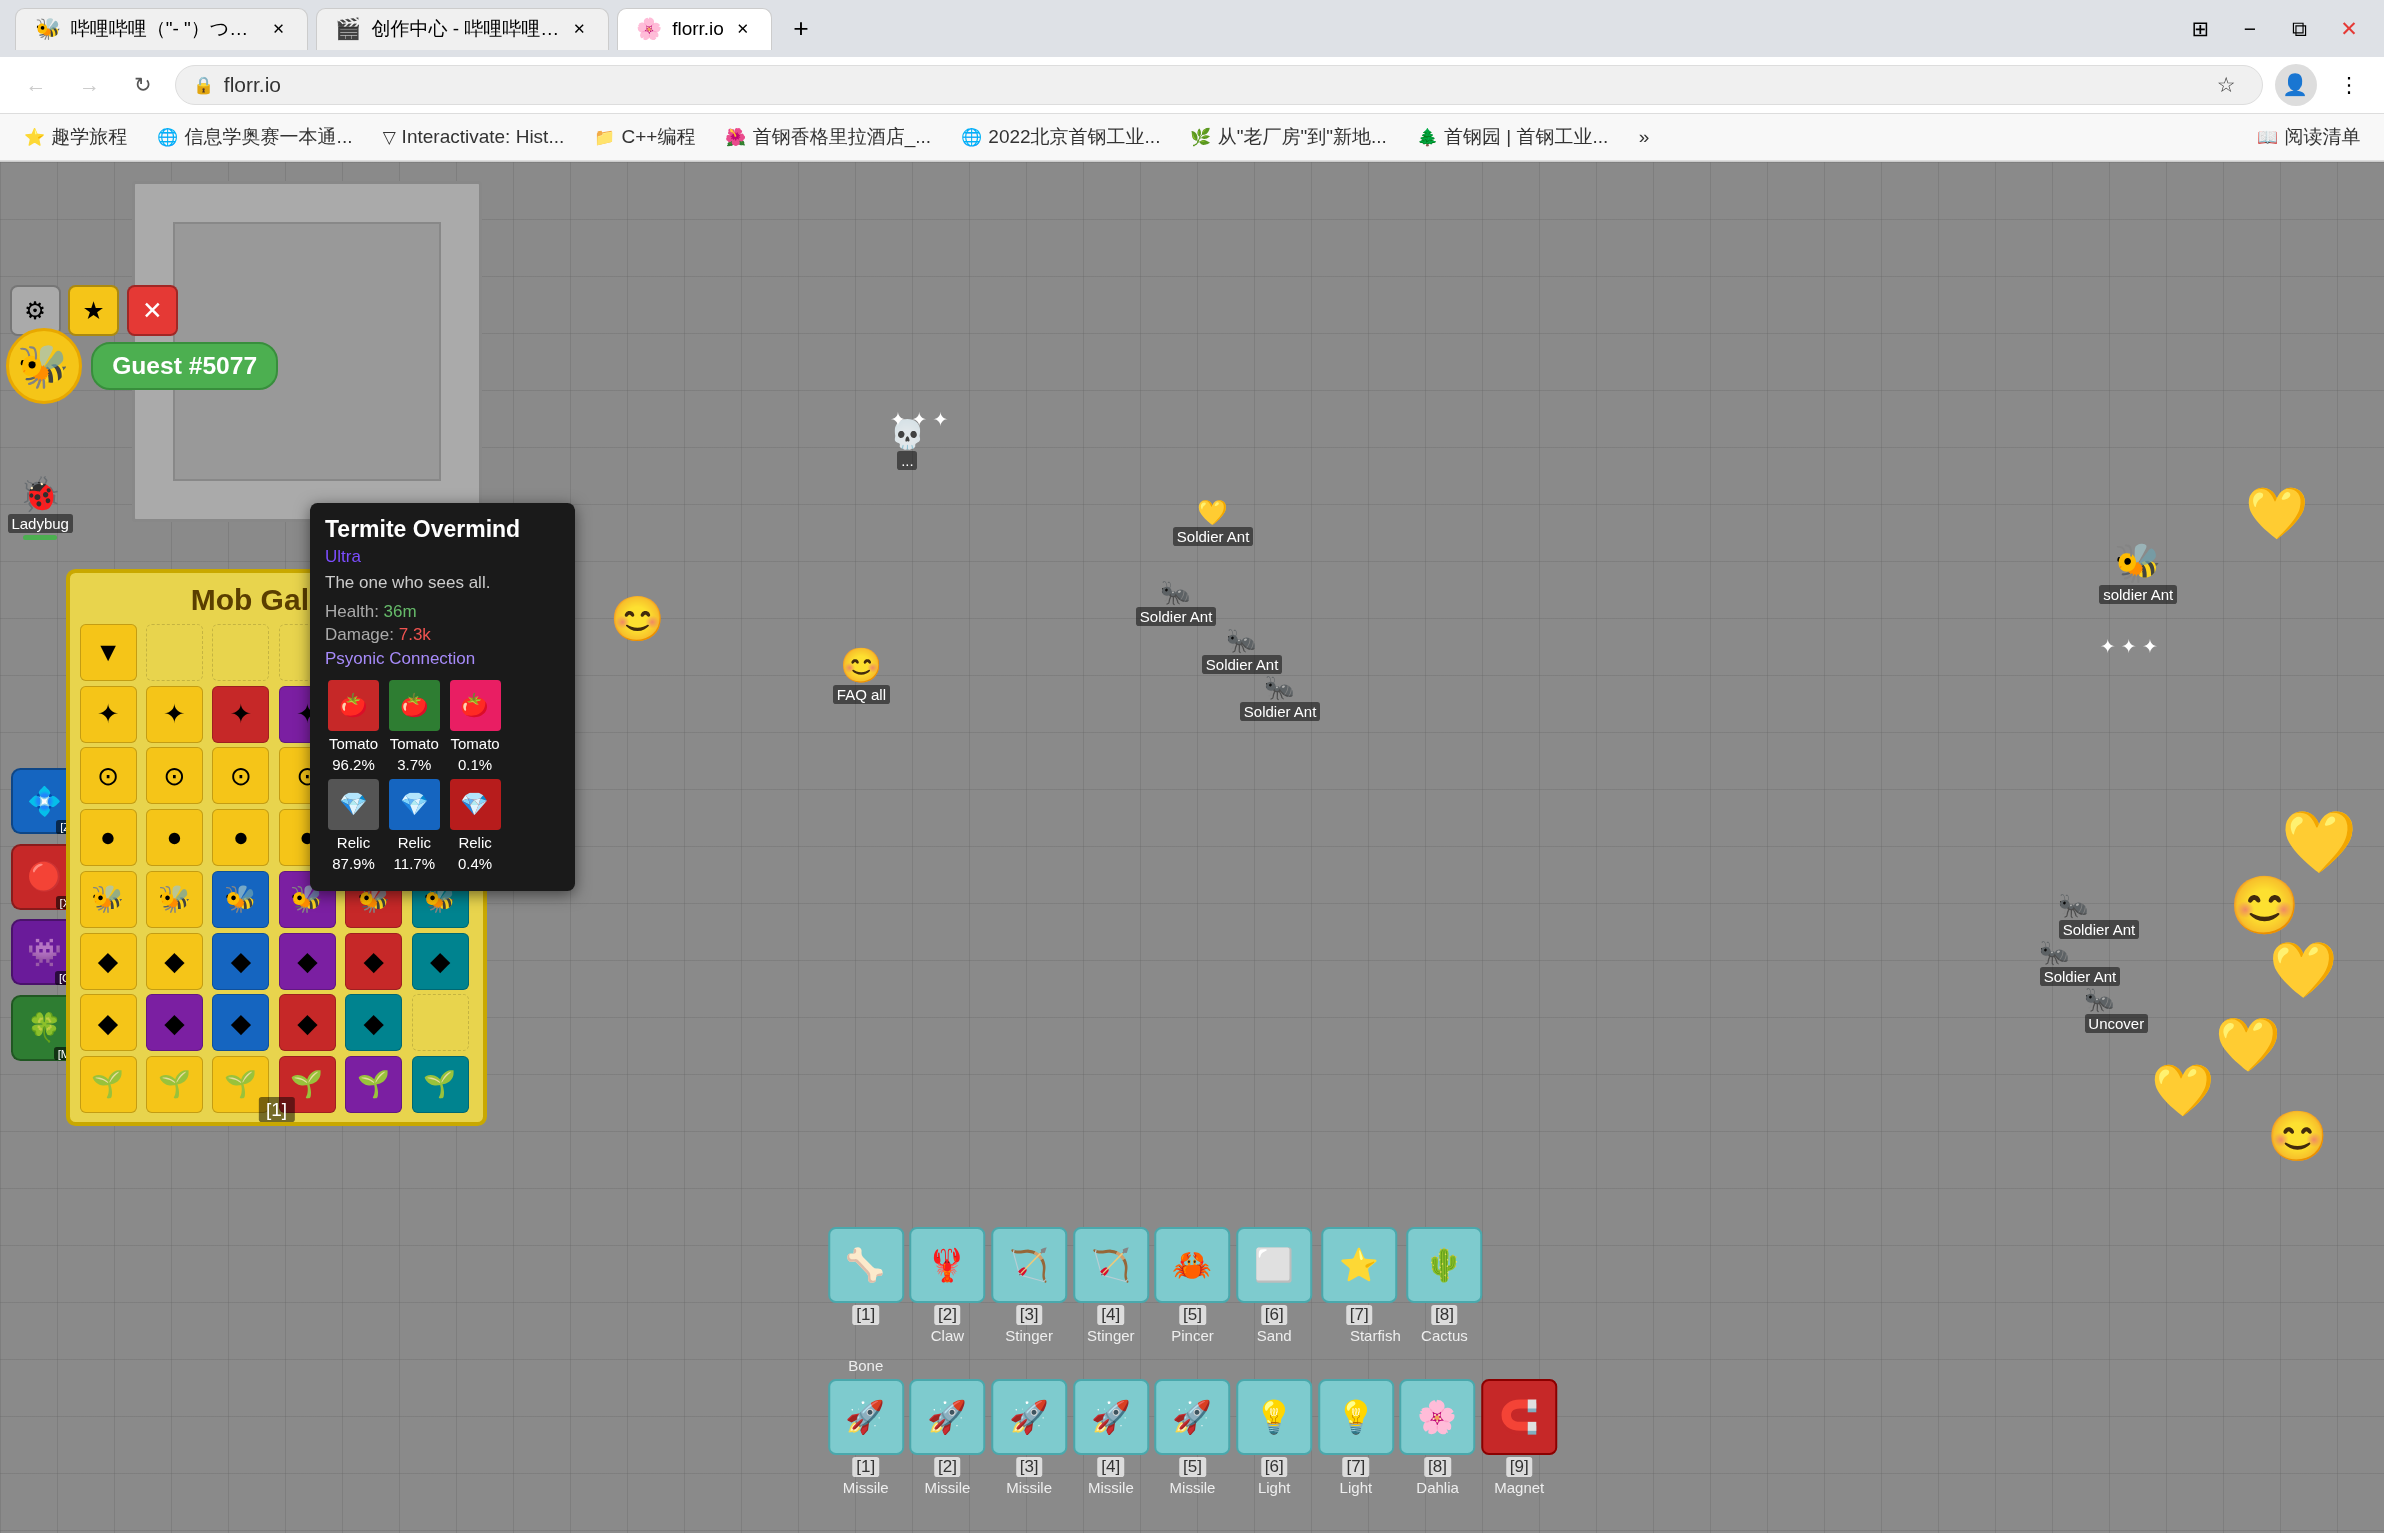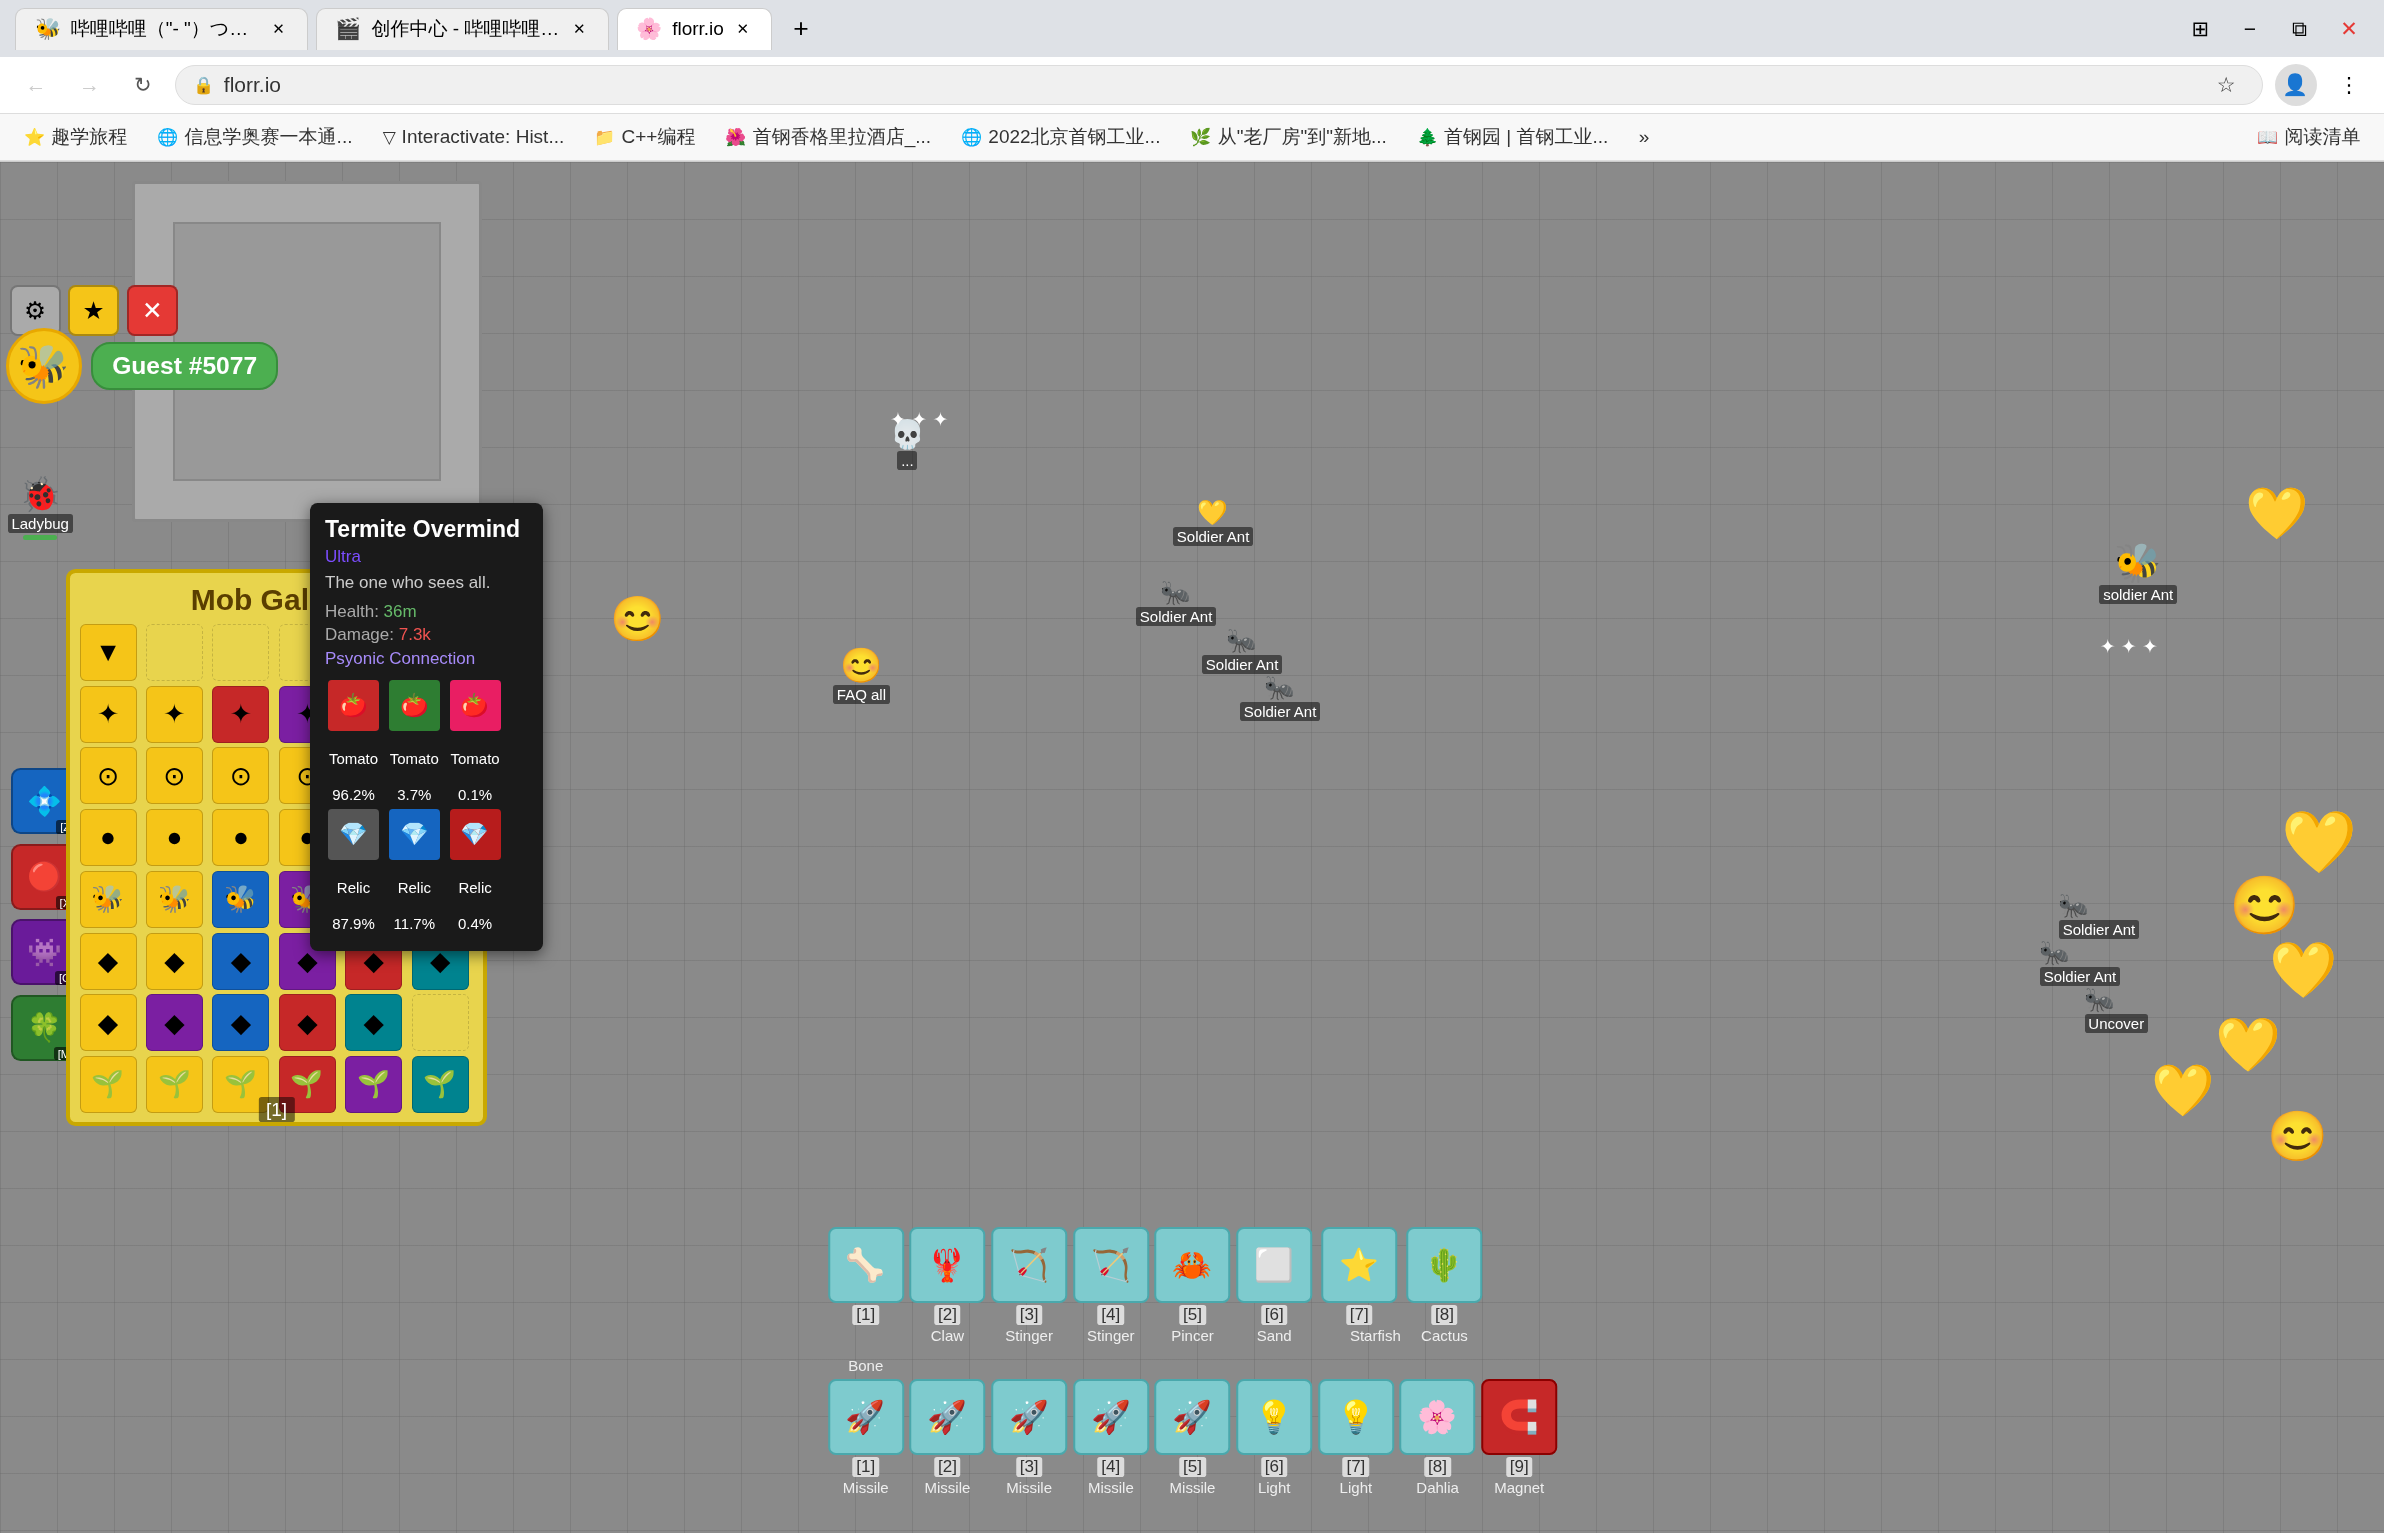--- a/index.html
+++ b/index.html
@@ -240,21 +240,21 @@
     .mob-cell.purple{background:#7b1fa2;}
     .mob-cell.red{background:#c62828;}
     .mob-cell.teal{background:#00838f;}
     .mob-cell.pink{background:#e91e63;}
     .mob-cell.empty{background:transparent;border:1.9px dashed rgba(0,0,0,0.15);}
 
     
     .tooltip-popup {
       position:absolute;
       top:341px;left:310px;
-      width:233px;
+      width:265px;
       background:#1a1a1a;
       color:#fff;
       border-radius:7.6px;
       padding:13.2px 15px;
       font-size:19px;
       z-index:20;
       box-shadow: 0 3.8px 15px rgba(0,0,0,0.5);
     }
     .tooltip-title{font-size:23px;font-weight:bold;color:#fff;margin-bottom:3.8px;}
     .tooltip-rarity{color:#7c4dff;font-size:17px;margin-bottom:5.7px;}
@@ -276,21 +276,21 @@
       border-radius:3.8px;
       display:flex;align-items:center;justify-content:center;
       font-size:23px;
     }
     .drop-icon.tomato{background:#c62828;}
     .drop-icon.tomato-green{background:#2e7d32;}
     .drop-icon.tomato-pink{background:#e91e63;}
     .drop-icon.relic-gray{background:#555;}
     .drop-icon.relic-blue{background:#1565c0;}
     .drop-icon.relic-red{background:#b71c1c;}
-    .drop-pct{color:#fff;font-size:15px;margin-top:19px;}
+    .drop-pct{color:#fff;font-size:15px;margin-top:4px;}
 
     
     .bottom-bar {
       position:absolute;
       bottom:38px;
       left:50%;
       transform:translateX(-50%);
       display:flex;gap:5.7px;
       z-index:5;
     }

